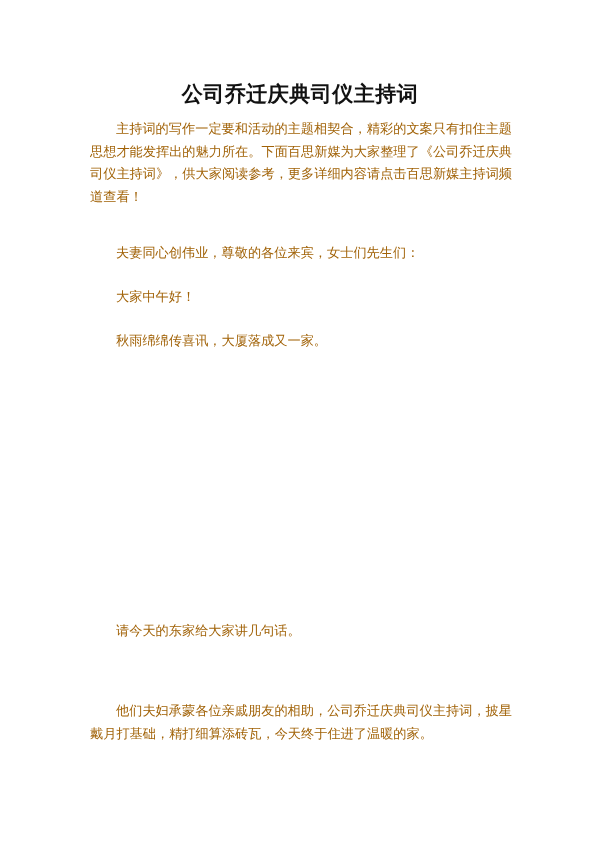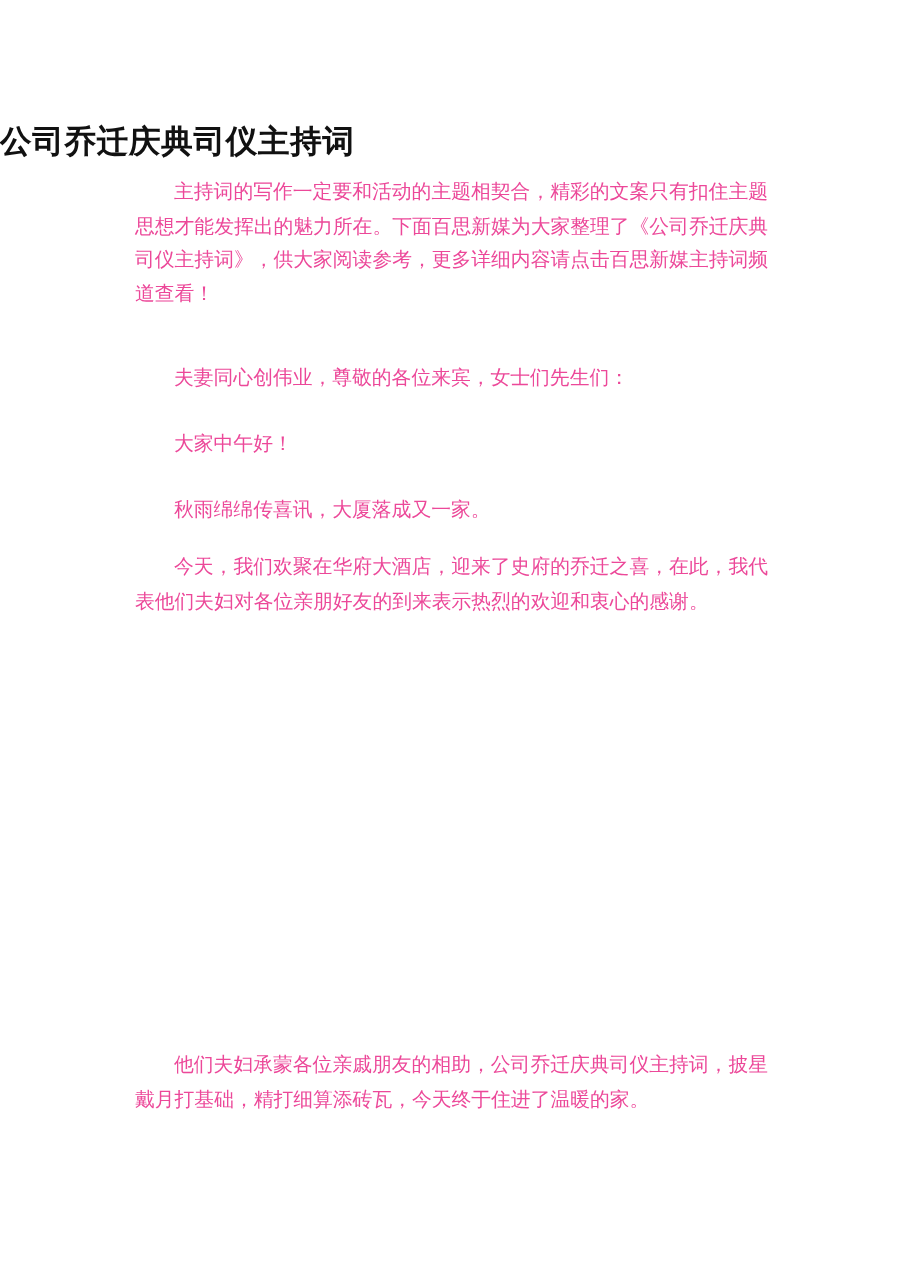--- a/index.html
+++ b/index.html
@@ -1,29 +1,29 @@
 <!DOCTYPE html>
 <html><head>
 <meta charset="utf-8">
 <style>
   html, body { margin: 0; padding: 0; background: #ffffff; }
   body { width: 600px; height: 849px; overflow: hidden; position: relative;
          font-family: "DejaVu Sans", "Liberation Sans", sans-serif; color: #222222; }
   .page { position: absolute; left: 0; top: 0; width: 600px; height: 849px; background: #fff; }
-  .title { position: absolute; top: 80px; left: 0; width: 600px; 
+  .title { position: absolute; top: 80px; left: 0; width: 600px; text-align: center;
            font-size: 21px; font-weight: bold; color: #111111; letter-spacing: 0.5px; }
   .para { position: absolute; left: 90px; width: 422px; font-size: 13.2px; line-height: 22.5px;
-          color: #ec4899; text-align: justify; }
+          color: #a16207; text-align: justify; }
   .indent { text-indent: 26px; }
 </style>
 </head>
 <body>
 
 <div class="page">
   <div class="title">公司乔迁庆典司仪主持词</div>
   <div class="para indent" style="top:118px;">主持词的写作一定要和活动的主题相契合，精彩的文案只有扣住主题思想才能发挥出的魅力所在。下面百思新媒为大家整理了《公司乔迁庆典司仪主持词》，供大家阅读参考，更多详细内容请点击百思新媒主持词频道查看！</div>
 
   <div class="para indent" style="top:242px;">夫妻同心创伟业，尊敬的各位来宾，女士们先生们：</div>
   <div class="para indent" style="top:286px;">大家中午好！</div>
   <div class="para indent" style="top:330px;">秋雨绵绵传喜讯，大厦落成又一家。</div>
-  <div class="para indent" style="top:368px;">今天，我们欢聚在华府大酒店，迎来了史府的乔迁之喜，在此，我代表他们夫妇对各位亲朋好友的到来表示热烈的欢迎和衷心的感谢。</div>
+  <div class="para indent" style="top:620px;">请今天的东家给大家讲几句话。</div>
   <div class="para indent" style="top:700px;">他们夫妇承蒙各位亲戚朋友的相助，公司乔迁庆典司仪主持词，披星戴月打基础，精打细算添砖瓦，今天终于住进了温暖的家。</div>
 </div>
 
 </body></html>

